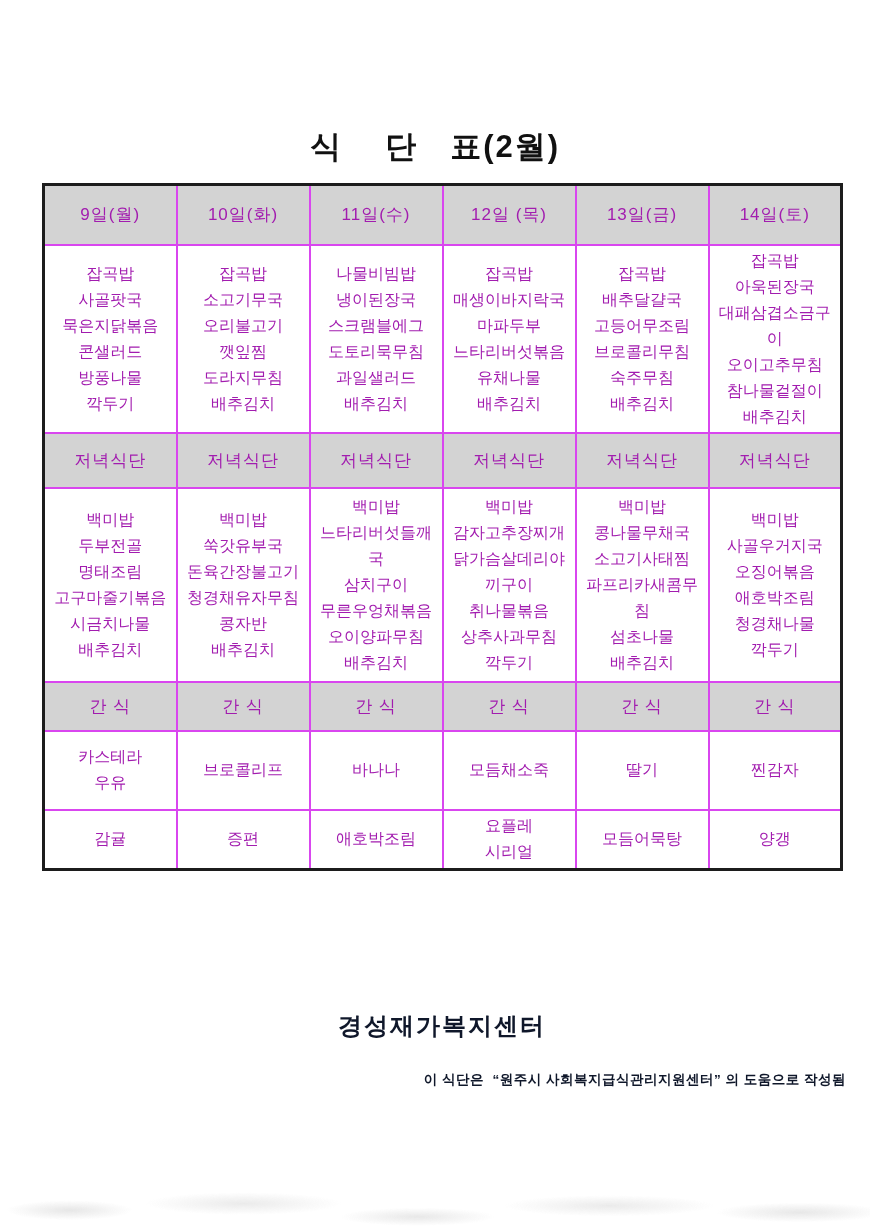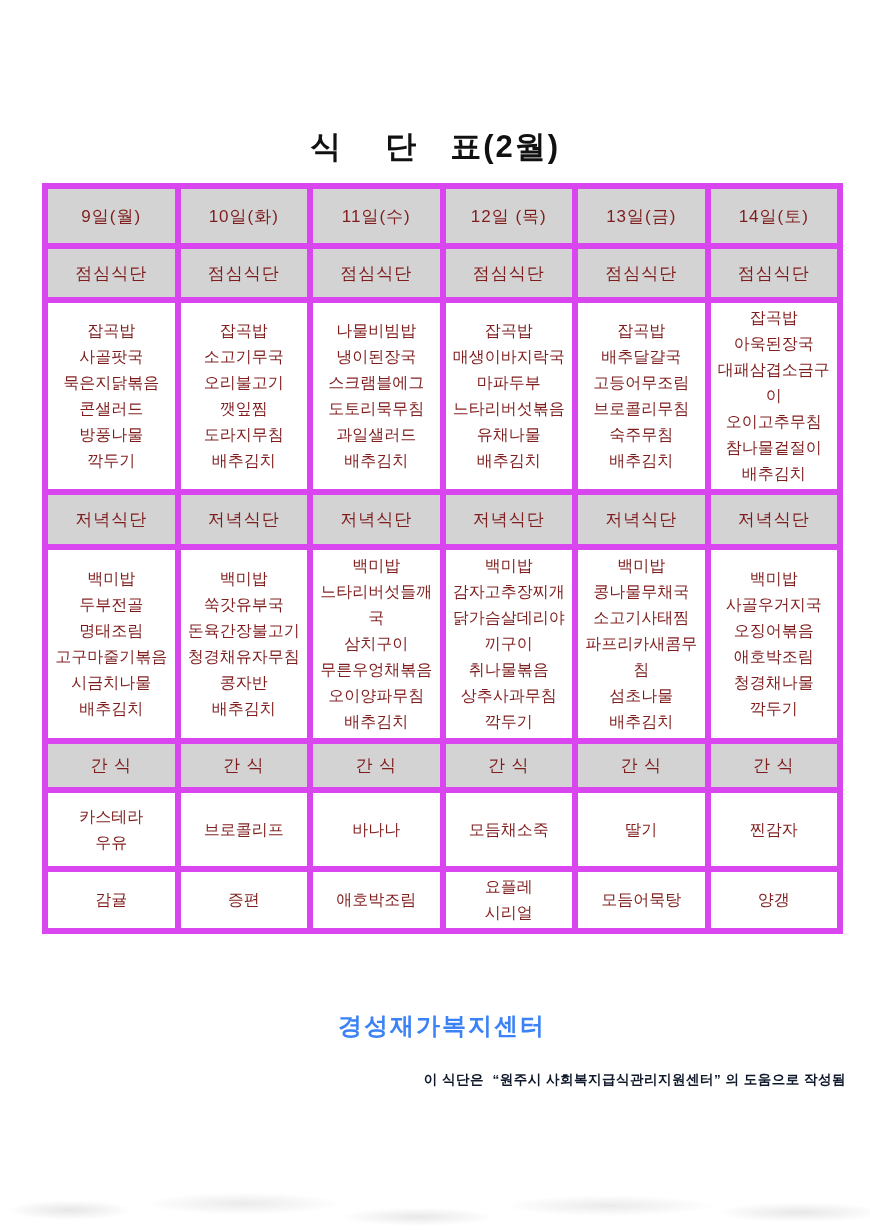--- a/index.html
+++ b/index.html
@@ -31,24 +31,24 @@
   table.menu-table {
     position: absolute;
     left: 42px;
     top: 183px;
     width: 801px;
     border-collapse: collapse;
     table-layout: fixed;
     border: 3px solid #1c1c1c;
   }
   .menu-table td {
-    border: 6px solid #d946ef;
+    border: 2px solid #d946ef;
     text-align: center;
     vertical-align: middle;
-    color: #7f1d1d;
+    color: #a21caf;
   }
   tr.row-days td {
     height: 60px;
     background: #d3d3d3;
     font-size: 17px;
     letter-spacing: 1px;
   }
   tr.row-band td {
     background: #d3d3d3;
     font-size: 17px;
@@ -76,21 +76,21 @@
   }
   tr.row-snack1 td { height: 79px; }
   tr.row-snack2 td { height: 60px; }
   .org-name {
     position: absolute;
     left: 338px;
     top: 1010px;
     font-size: 24px;
     font-weight: bold;
     letter-spacing: 2px;
-    color: #3b82f6;
+    color: #0f172a;
     text-align: right;
   }
   .attribution-note {
     position: absolute;
     right: 24px;
     top: 1071px;
     font-size: 13.5px;
     font-weight: bold;
     letter-spacing: 0.5px;
     color: #0f172a;
@@ -121,28 +121,20 @@
   <table class="menu-table">
     <tbody id="menu-body">
         <tr class="row-days">
           <td>9일(월)</td>
           <td>10일(화)</td>
           <td>11일(수)</td>
           <td>12일 (목)</td>
           <td>13일(금)</td>
           <td>14일(토)</td>
         </tr>
-        <tr class="row-band row-band-lunch">
-          <td>점심식단</td>
-          <td>점심식단</td>
-          <td>점심식단</td>
-          <td>점심식단</td>
-          <td>점심식단</td>
-          <td>점심식단</td>
-        </tr>
         <tr class="row-menu row-lunch">
           <td>잡곡밥
 사골팟국
 묵은지닭볶음
 콘샐러드
 방풍나물
 깍두기</td>
           <td>잡곡밥
 소고기무국
 오리불고기

